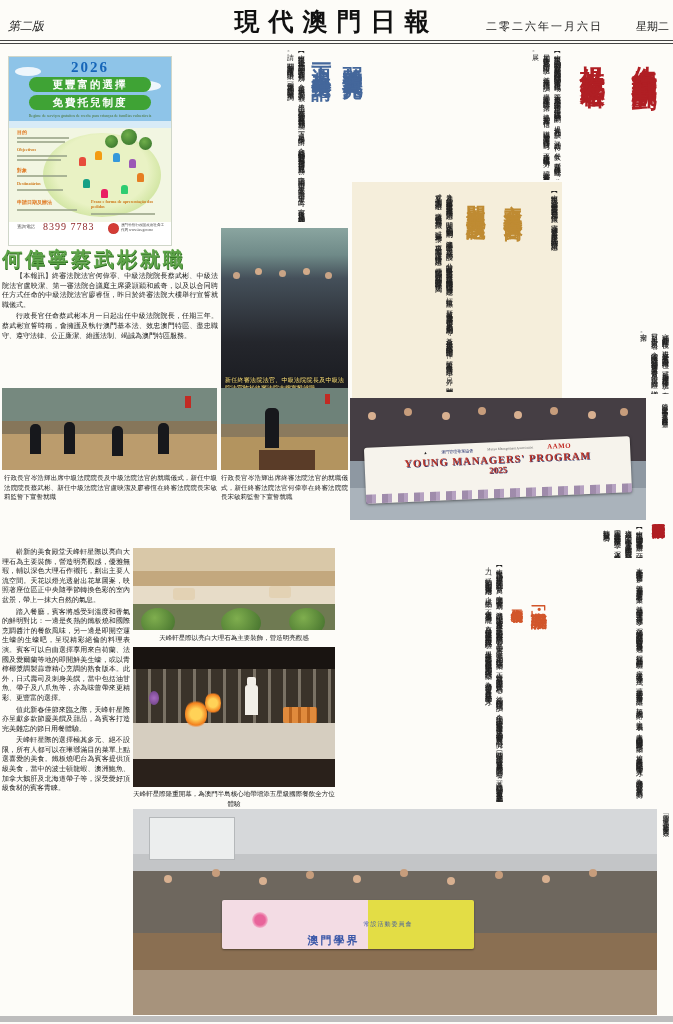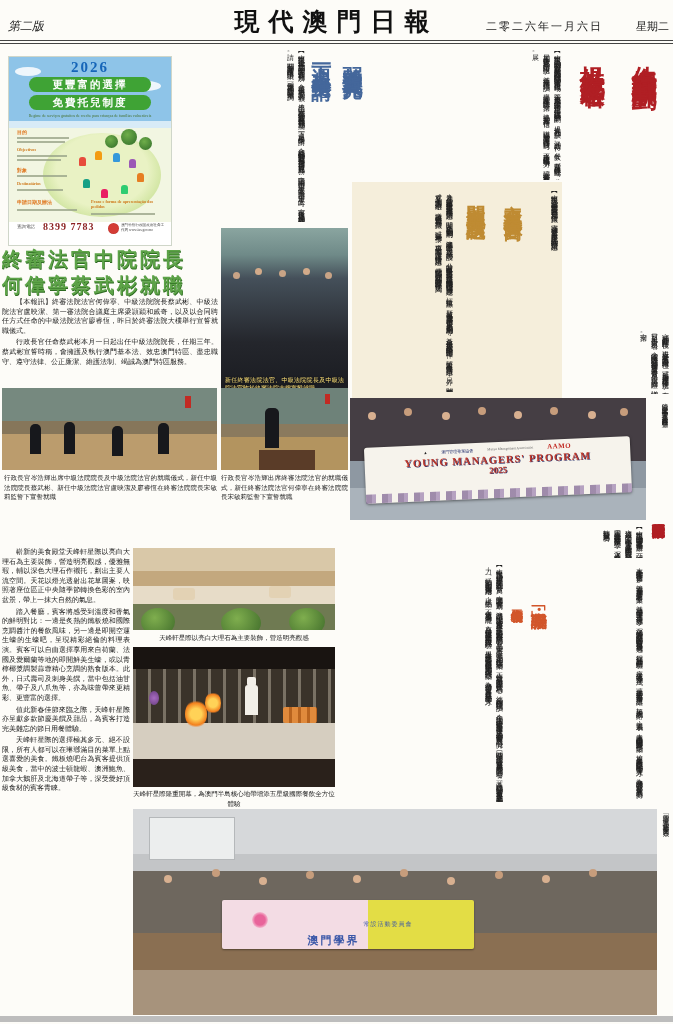--- a/index.html
+++ b/index.html
@@ -67,21 +67,21 @@
   .psub{position:absolute;left:8px;right:8px;top:56px;font-size:4px;line-height:5px;color:#46722f;text-align:center;}
   .cloud{position:absolute;background:#fff;border-radius:50%;opacity:.85;}
   .hill{position:absolute;left:34px;top:76px;width:118px;height:84px;background:radial-gradient(ellipse at 50% 45%,#e9f2c4 0 55%,#cfe49f 75%,#b9d787 100%);border-radius:50%;}
   .kid{position:absolute;width:7px;height:9px;border-radius:3px 3px 1px 1px;}
   .tree{position:absolute;width:13px;height:13px;border-radius:50%;background:radial-gradient(circle at 40% 35%,#6fae4a,#2f6b28);}
   .psec{position:absolute;font-weight:bold;}
   .psec-zh{font-size:5px;color:#e07820;}
   .psec-pt{font-size:4.2px;color:#cf7a1c;}
   .fauxline{position:absolute;height:1.6px;background:#9aa58a;opacity:.8;}
   .pphone-label{position:absolute;left:8px;top:167px;font-size:4.5px;color:#555;}
-  .pphone{position:absolute;left:34px;top:164px;font-size:10px;font-weight:bold;color:#8a1f1f;letter-spacing:1px;}
+  .pphone{position:absolute;left:34px;top:164px;font-size:10px;font-weight:normal;color:#8a1f1f;letter-spacing:1px;}
   .plogo{position:absolute;right:52px;top:166px;width:11px;height:11px;border-radius:50%;background:radial-gradient(circle,#d43c35 0 55%,#a02622 100%);}
   .porg{position:absolute;right:4px;top:166px;width:46px;font-size:3.6px;line-height:4.6px;color:#444;text-align:left;}
   .footer-bar{left:0;right:0;top:1016px;height:6px;background:#bdbdbd;}
 </style>
 </head>
 <body>
 
 <div class="page">
 
   <div class="abs edition">第二版</div>
@@ -150,21 +150,20 @@
     <div class="abs vtext" style="right:3px;top:6px;width:24px;height:204px;">【本報訊】立法會三個跟進委員會昨日分別舉行會議，審議和通過了各自本年度跟進的六個特定議題。</div>
     <div class="abs vhead gold-h" style="right:30px;top:8px;width:76px;height:200px;font-size:19px;line-height:37px;letter-spacing:2px;">
       <div>立會三跟進委員會商</div>
       <div>閒置地澳琴建設議題</div>
     </div>
     <div class="abs vtext" style="left:4px;top:6px;width:98px;height:204px;">土地及公共批給事務跟進委員會跟進兩個議題，即閒置土地的規劃和利用、澳琴國際教育（大學）城的建設；公共財政事務跟進委員會跟進議題包括澳門國際機場填海擴建、輕軌東線、新城填海土地運用及都市更新土地規劃利用等，並會盡快排定六個議題的跟進工作，暫未有跟進其它議題。另外，相關委員會可因應需要成立五至七人的專責小組，邀請政府官員列席會議，或以實地考察、專項研究等不同形式跟進特定議題，優化關閘口岸便利通關的建議亦在跟進之列。</div>
   </div>
 
   <div class="abs" style="left:2px;top:246px;width:216px;height:140px;">
     <div class="green-h" style="font-size:20px;font-weight:bold;letter-spacing:3px;line-height:26px;">
-      <div>終審法官中院院長</div>
       <div>何偉寧蔡武彬就職</div>
     </div>
     <p class="hp">【本報訊】終審法院法官何偉寧、中級法院院長蔡武彬、中級法院法官盧映潔、第一審法院合議庭主席梁頴穎和戚奇，以及以合同聘任方式任命的中級法院法官廖睿恆，昨日於終審法院大樓舉行宣誓就職儀式。</p>
     <p class="hp">行政長官任命蔡武彬本月一日起出任中級法院院長，任期三年。蔡武彬宣誓時稱，會擁護及執行澳門基本法、效忠澳門特區、盡忠職守、遵守法律、公正廉潔、維護法制、竭誠為澳門特區服務。</p>
   </div>
 
   <div class="abs photo" id="photoC" style="left:221px;top:228px;width:127px;height:168px;">
     <div class="headdot" style="left:12px;top:44px;width:7px;height:7px;background:#c9a486;"></div>
     <div class="headdot" style="left:34px;top:40px;width:7px;height:7px;background:#d3ab8a;"></div>
     <div class="headdot" style="left:58px;top:42px;width:7px;height:7px;background:#c9a486;"></div>

